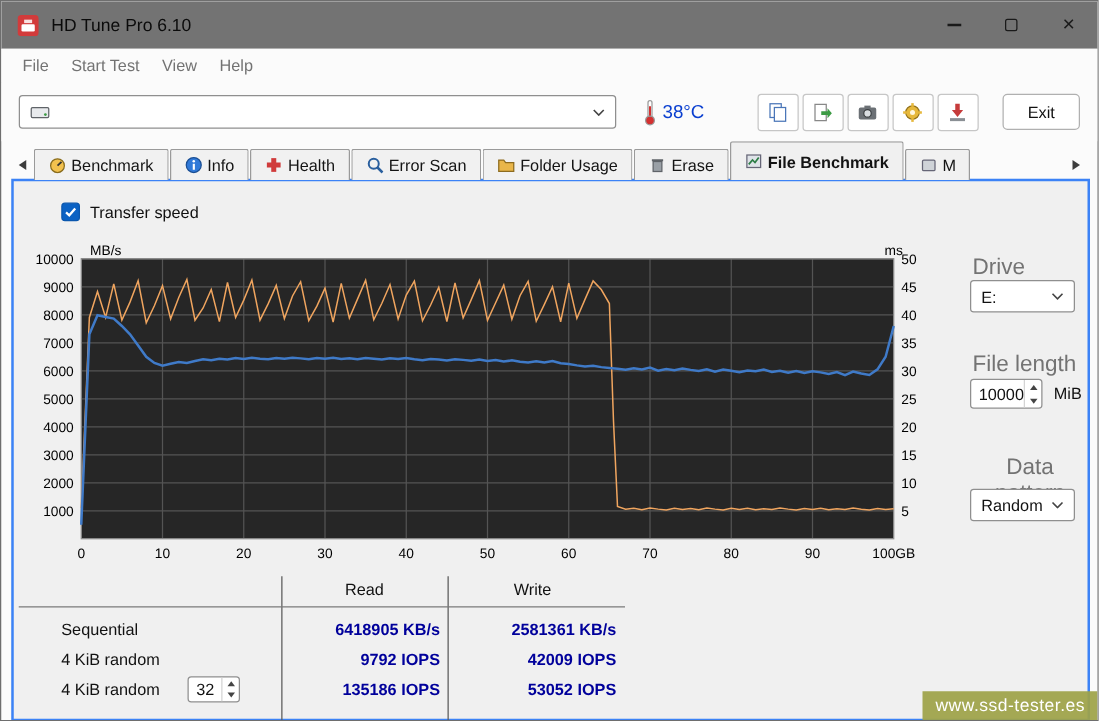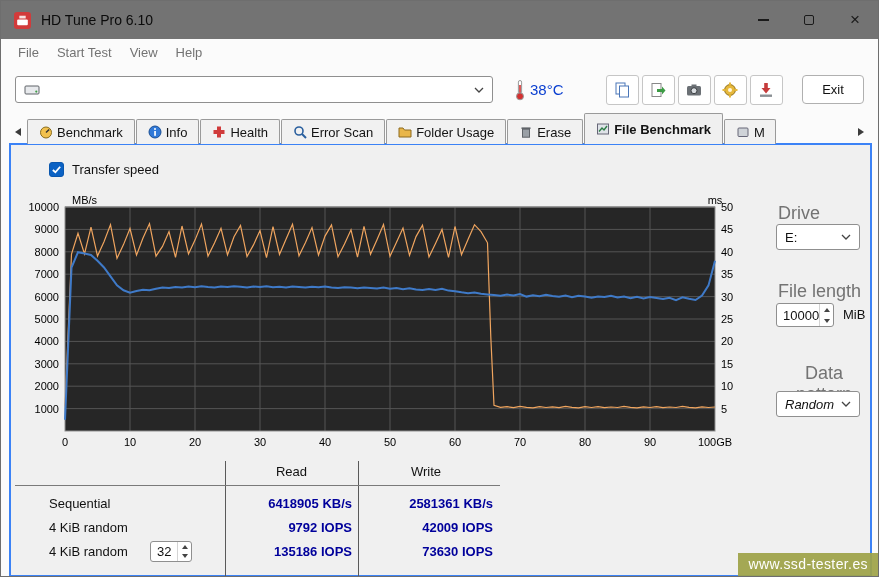--- a/index.html
+++ b/index.html
@@ -338,21 +338,21 @@
             <span class="tri-up"></span>
           </span>
         <span class="spin-btn">
             <span class="tri-down"></span>
           </span>
       </span>
     </div>
     <span class="unit-label">MiB</span>
 
     <div class="side-label" style="top:218px;text-align:center;">Data pattern</div>
-    <div class="combo small" style="top:246px;font-style:italic;">
+    <div class="combo small" style="top:246px;">
       <span>Random</span>
       <span class="combo-arrow">
         <svg width="10" height="6" viewBox="0 0 10 6">
             <polyline points="1,1 5,5 9,1" fill="none" stroke="#444" stroke-width="1.3"></polyline>
           </svg>
       </span>
     </div>
 
     <div>
       <div class="vline" style="left:214px;"></div>
@@ -375,18 +375,18 @@
         <span class="spin-btns">
           <span class="spin-btn">
               <span class="tri-up"></span>
             </span>
           <span class="spin-btn">
               <span class="tri-down"></span>
             </span>
         </span>
       </div>
       <div class="res-val" style="top:399px; left:218px; width:123px;">135186 IOPS</div>
-      <div class="res-val" style="top:399px; left:352px; width:130px;">73630 IOPS</div>
+      <div class="res-val" style="top:399px; left:352px; width:130px;">53052 IOPS</div>
     </div>
   </div>
 
   <div class="watermark">www.ssd-tester.es</div>
 </div>
 
 </body></html>

